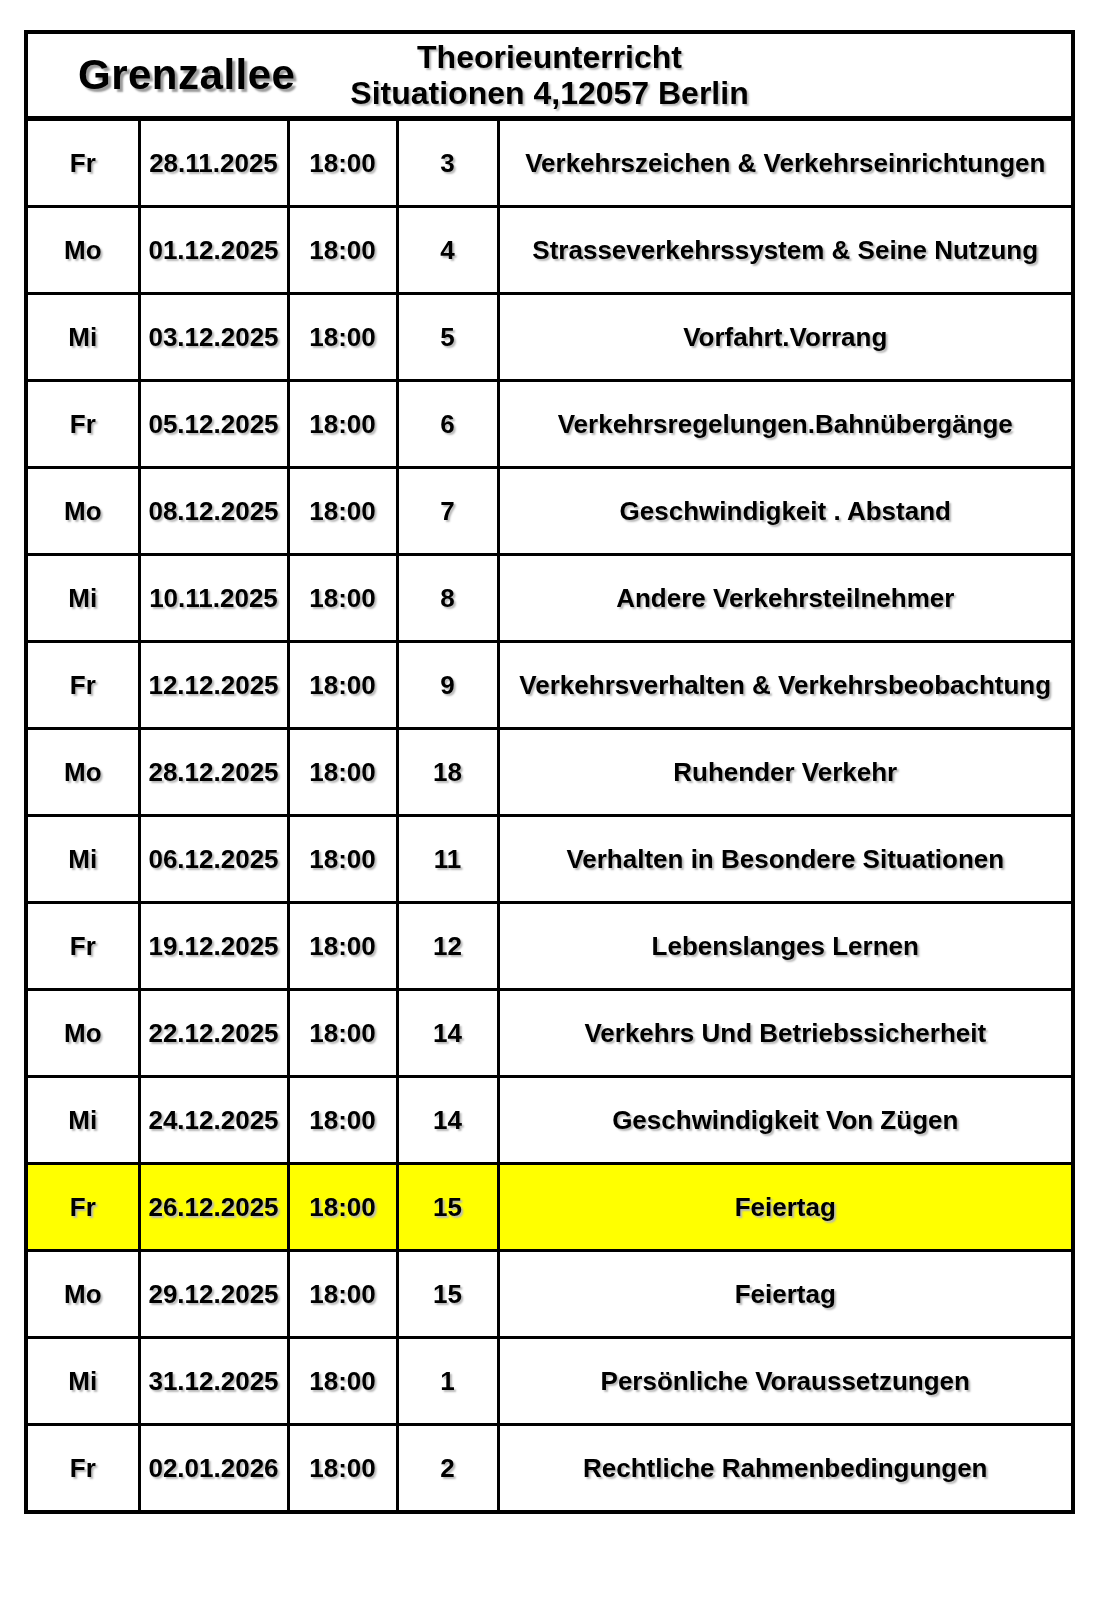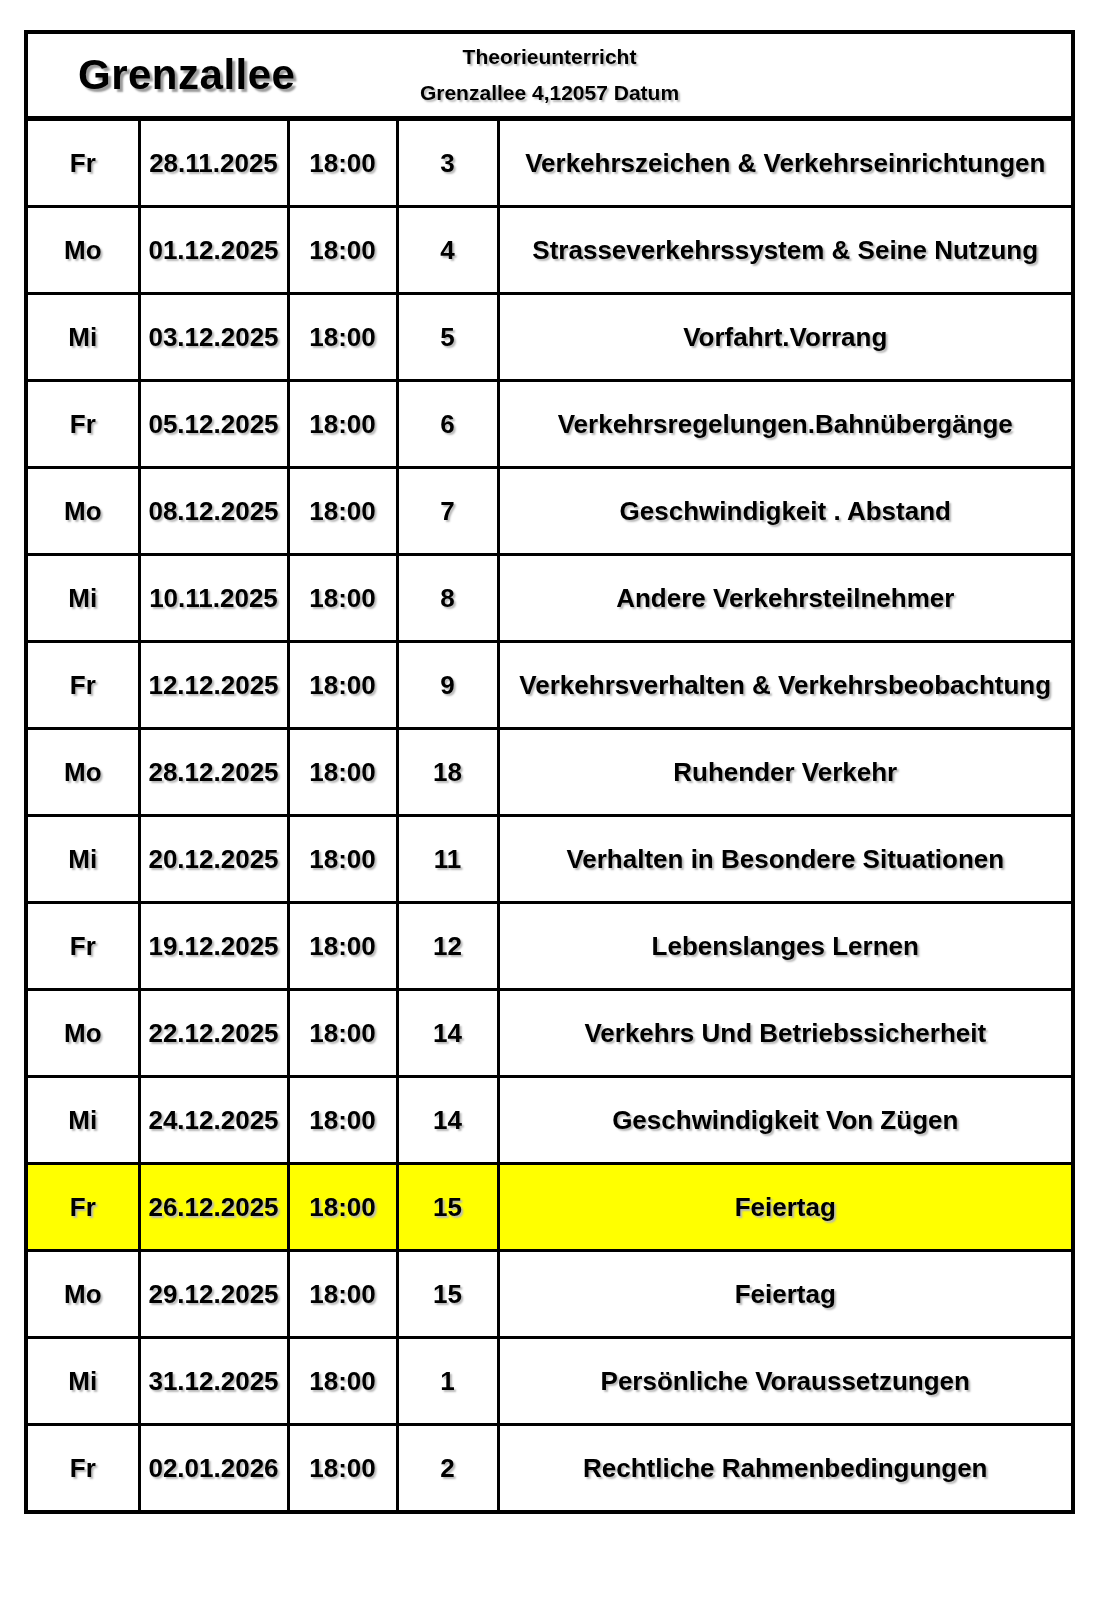--- a/index.html
+++ b/index.html
@@ -31,21 +31,21 @@
     height:82px;background:#ffffff;
     border-bottom-width:5px;
   }
   .band{position:relative;width:100%;height:100%;
     display:flex;align-items:center;justify-content:center;}
   .logo{
     position:absolute;left:50px;top:50%;transform:translateY(-50%);
     font-size:42px;letter-spacing:0.5px;
     color:#000;text-shadow:3px 3px 2px #9a9a9a;
   }
-  .title-block{line-height:36px;font-size:21px;text-shadow:2px 2px 2px #b8b8b8;}
+  .title-block{line-height:36px;font-size:32px;text-shadow:2px 2px 2px #b8b8b8;}
   thead th{
     height:54px;background:var(--header-bg);
     border-bottom-width:5px;
   }
   tbody td{height:84px;background:#ffffff;}
   tbody tr.hl td{background:var(--highlight-bg);}
 </style>
 </head>
 <body>
 
@@ -58,21 +58,21 @@
       <col style="width:101px">
       <col style="width:575px">
     </colgroup>
     <thead>
       <tr>
         <td colspan="5" class="band-cell">
           <div class="band">
             <div class="logo">Grenzallee</div>
             <div class="title-block">
               <div>Theorieunterricht</div>
-              <div>Grenzallee 4,12057 Datum</div>
+              <div>Situationen 4,12057 Berlin</div>
             </div>
           </div>
         </td>
       </tr>
     </thead>
     <tbody>
         <tr>
     <td>Fr</td>
     <td>28.11.2025</td>
     <td>18:00</td>
@@ -123,21 +123,21 @@
   </tr>
         <tr>
     <td>Mo</td>
     <td>28.12.2025</td>
     <td>18:00</td>
     <td>18</td>
     <td>Ruhender Verkehr</td>
   </tr>
         <tr>
     <td>Mi</td>
-    <td>20.12.2025</td>
+    <td>06.12.2025</td>
     <td>18:00</td>
     <td>11</td>
     <td>Verhalten in Besondere Situationen</td>
   </tr>
         <tr>
     <td>Fr</td>
     <td>19.12.2025</td>
     <td>18:00</td>
     <td>12</td>
     <td>Lebenslanges Lernen</td>

